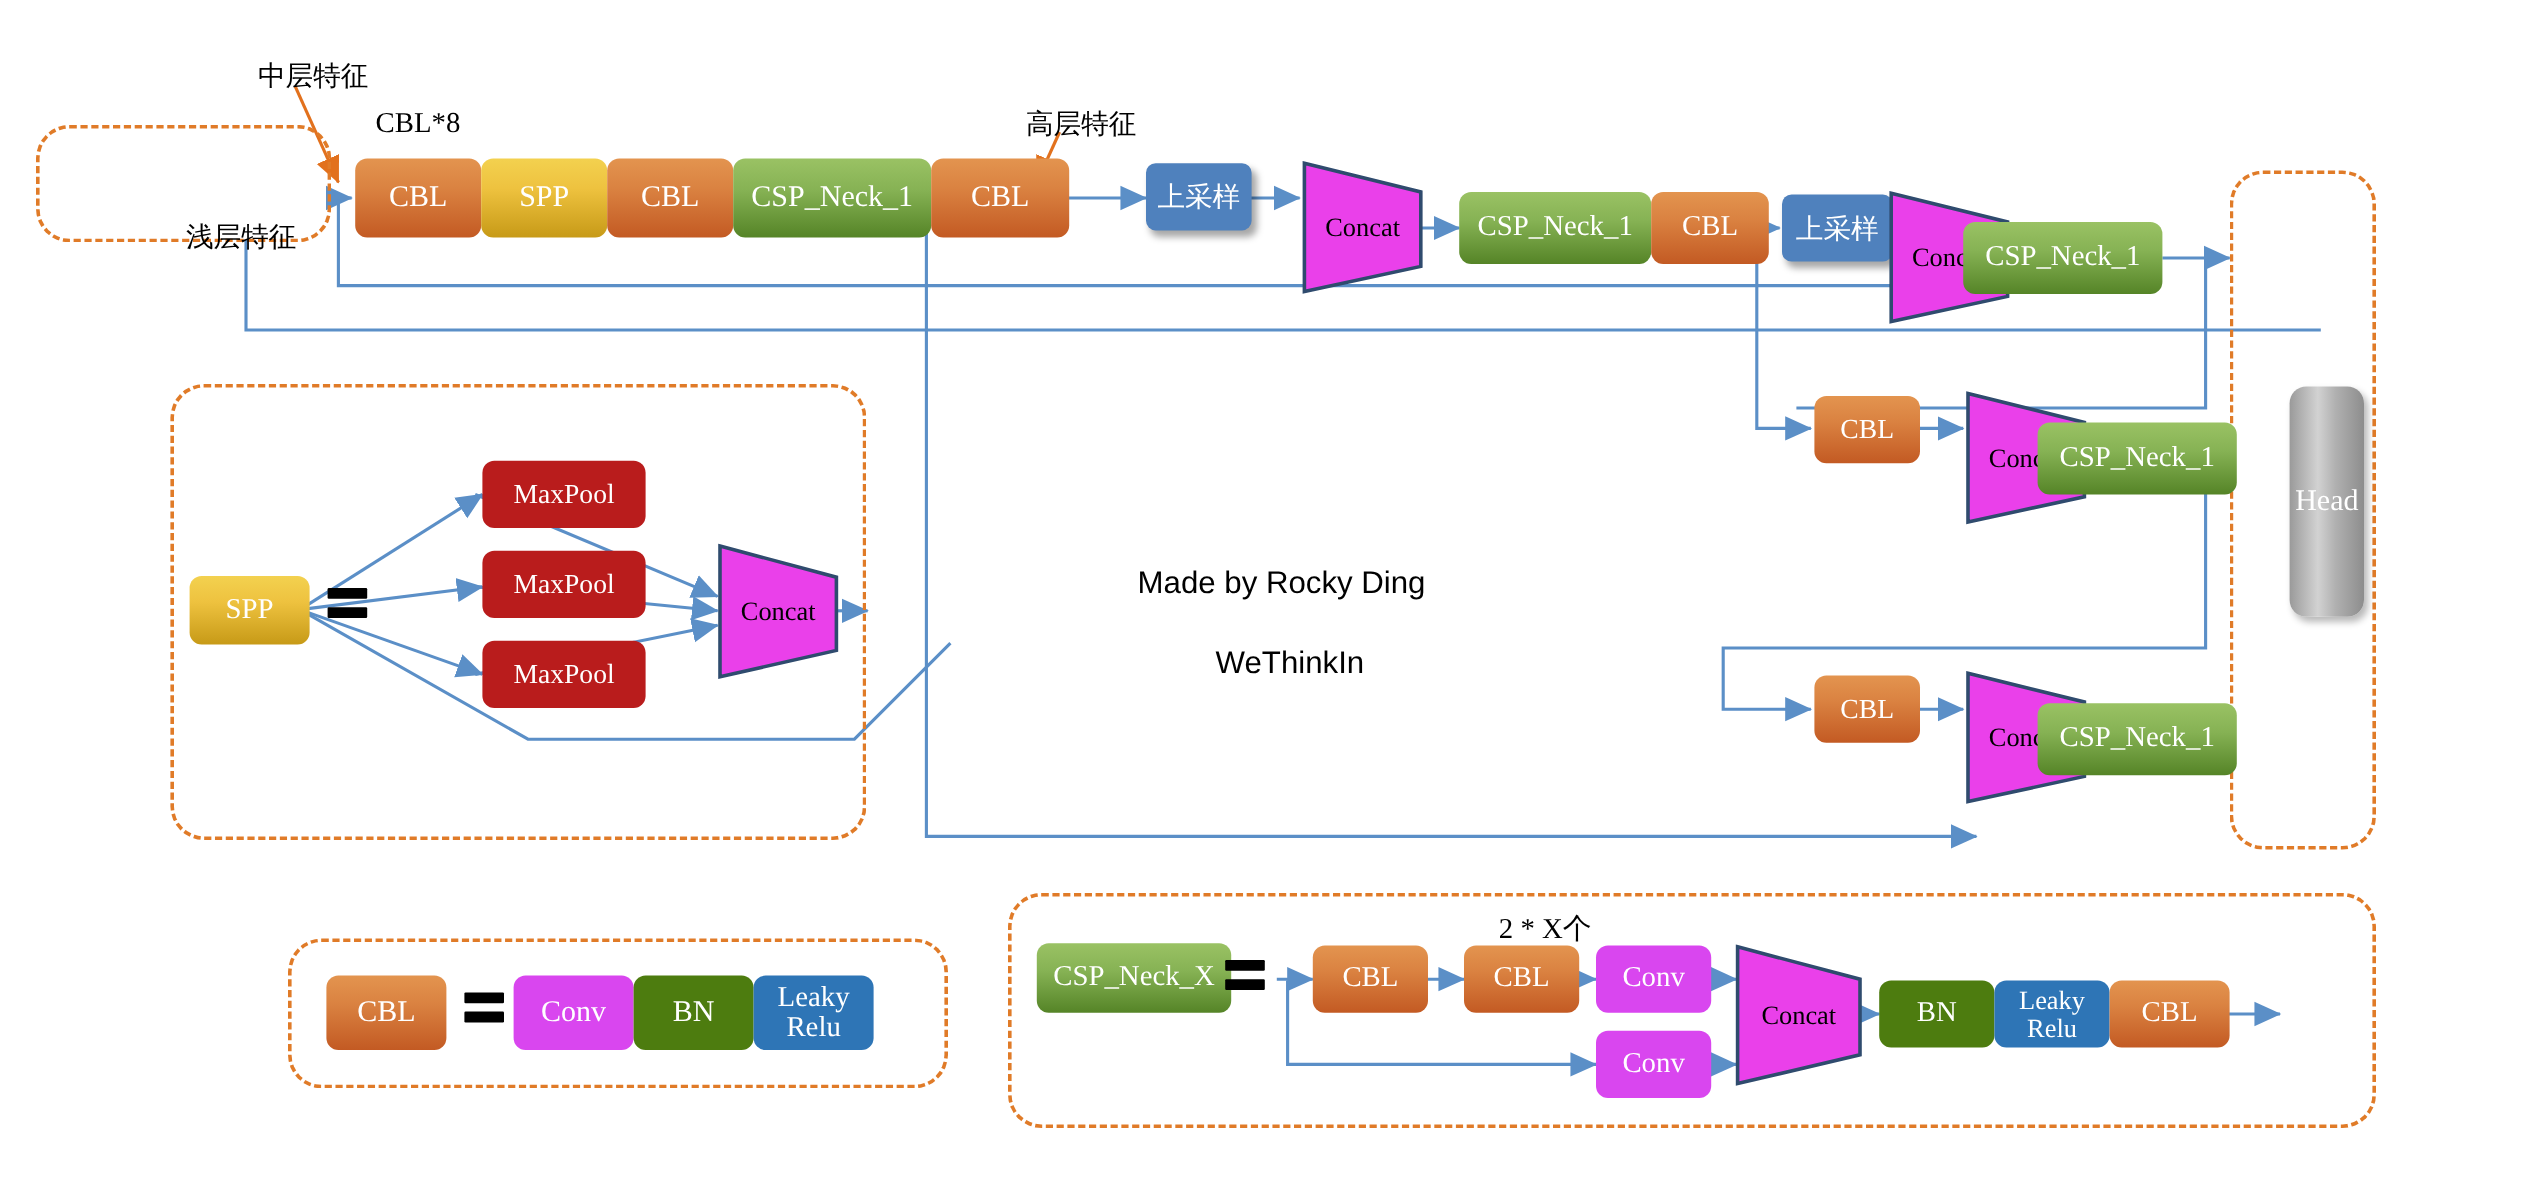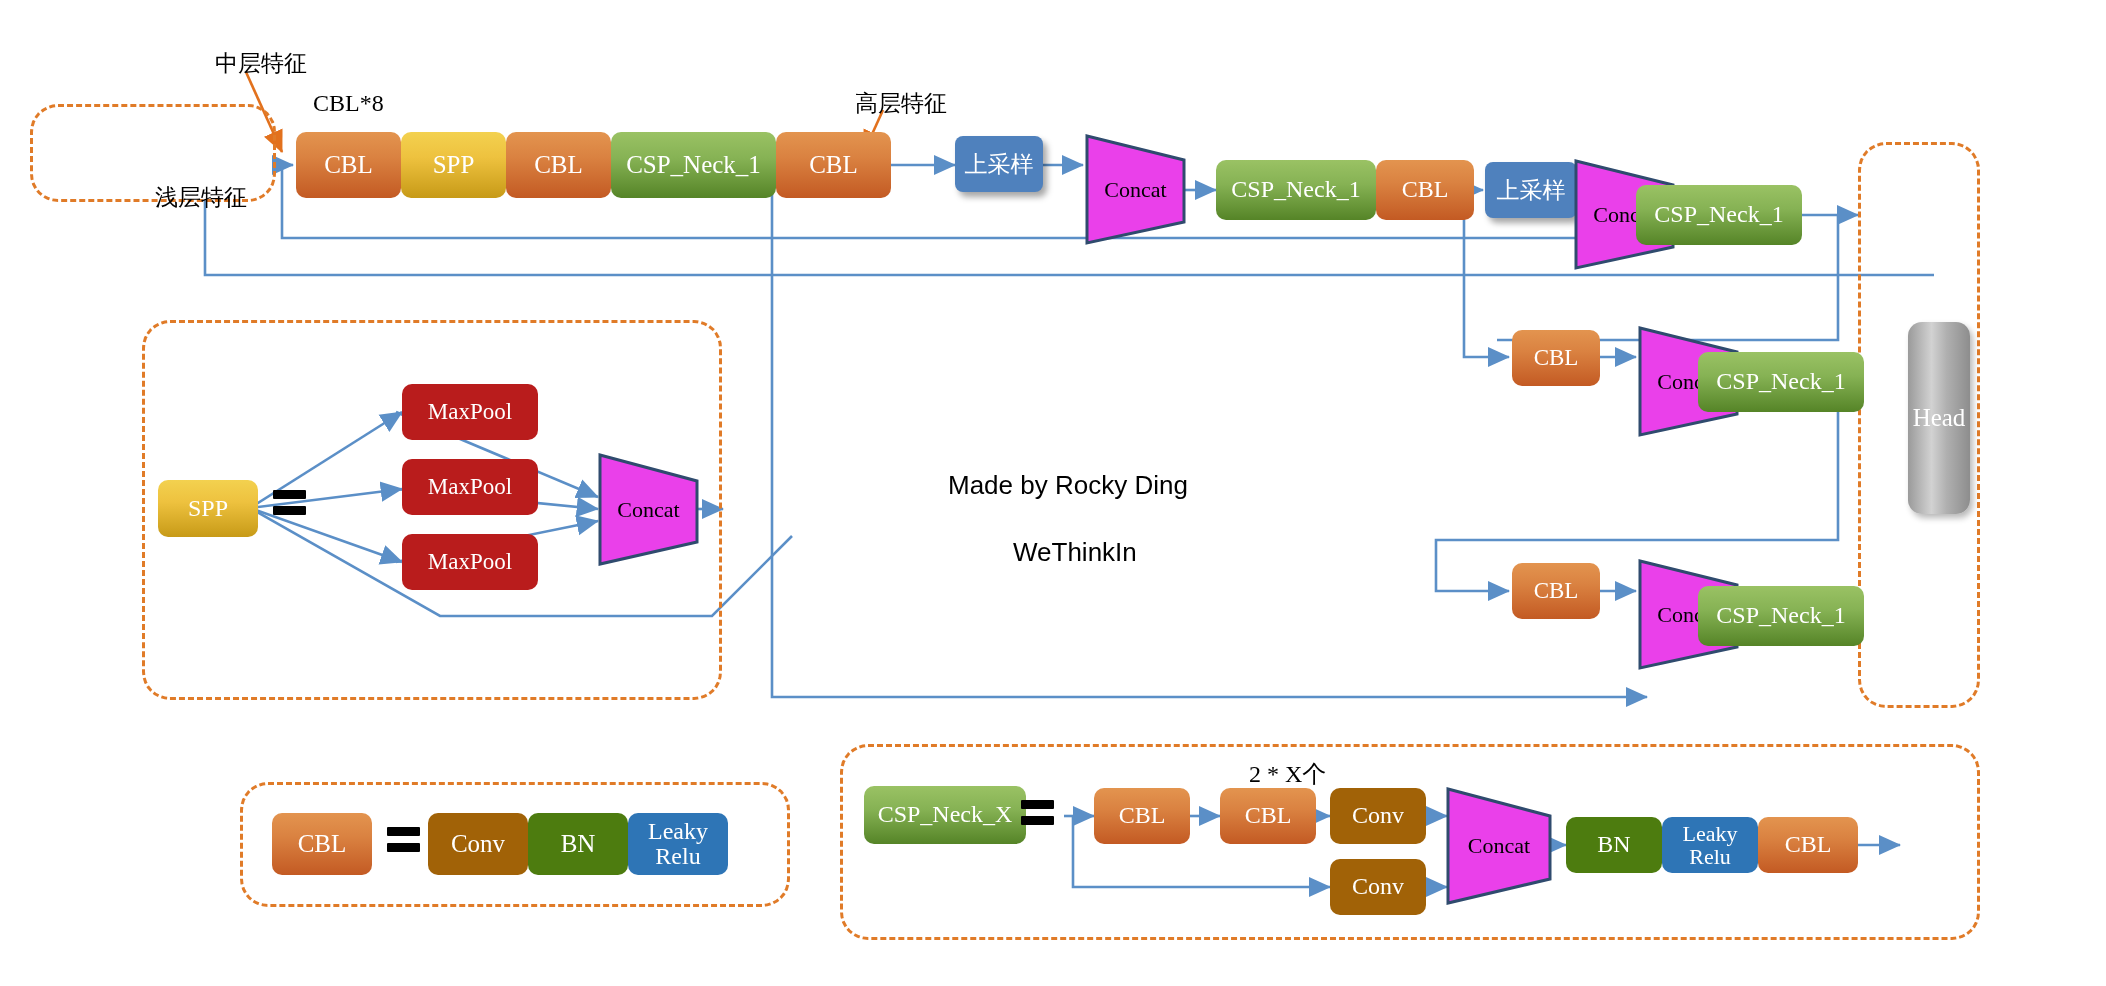--- a/index.html
+++ b/index.html
@@ -4,21 +4,21 @@
 <style>
   html,body{margin:0;padding:0;background:#ffffff;}
   body{font-family:"Liberation Serif",serif;}
   #root{position:relative;width:2106px;height:986px;overflow:hidden;background:#fff;}
   .blk{position:absolute;display:flex;align-items:center;justify-content:center;
        border-radius:10px;color:#fff;text-align:center;line-height:1.05;
        font-family:"Liberation Serif",serif;box-sizing:border-box;}
   .cbl   {background:linear-gradient(180deg,#e3944f 0%,#da8241 38%,#c35a23 100%);}
   .spp   {background:linear-gradient(180deg,#f3d14f 0%,#eec23f 38%,#c79a17 100%);}
   .csp   {background:linear-gradient(180deg,#9ac264 0%,#86b254 40%,#558427 100%);}
-  .conv  {background:#a16207;}
+  .conv  {background:#d946ef;}
   .bn    {background:#4d7c0f;}
   .relu  {background:#2e75b6;}
   .maxp  {background:#b91c1c;}
   .ups   {background:#4f81bd;border-radius:8px;
           box-shadow:4px 5px 6px rgba(0,0,0,0.35);}
   .grey  {background:linear-gradient(100deg,#8f8f8f 0%,#c9c9c9 45%,#a9a9a9 70%,#8a8a8a 100%);
           box-shadow:3px 4px 6px rgba(0,0,0,0.28);}
   .grey-v{background:linear-gradient(90deg,#9a9a9a 0%,#d2d2d2 38%,#b0b0b0 62%,#8d8d8d 100%);
           box-shadow:3px 4px 6px rgba(0,0,0,0.28);}
   .dash  {position:absolute;border:3px dashed #e07b28;border-radius:28px;box-sizing:border-box;}

